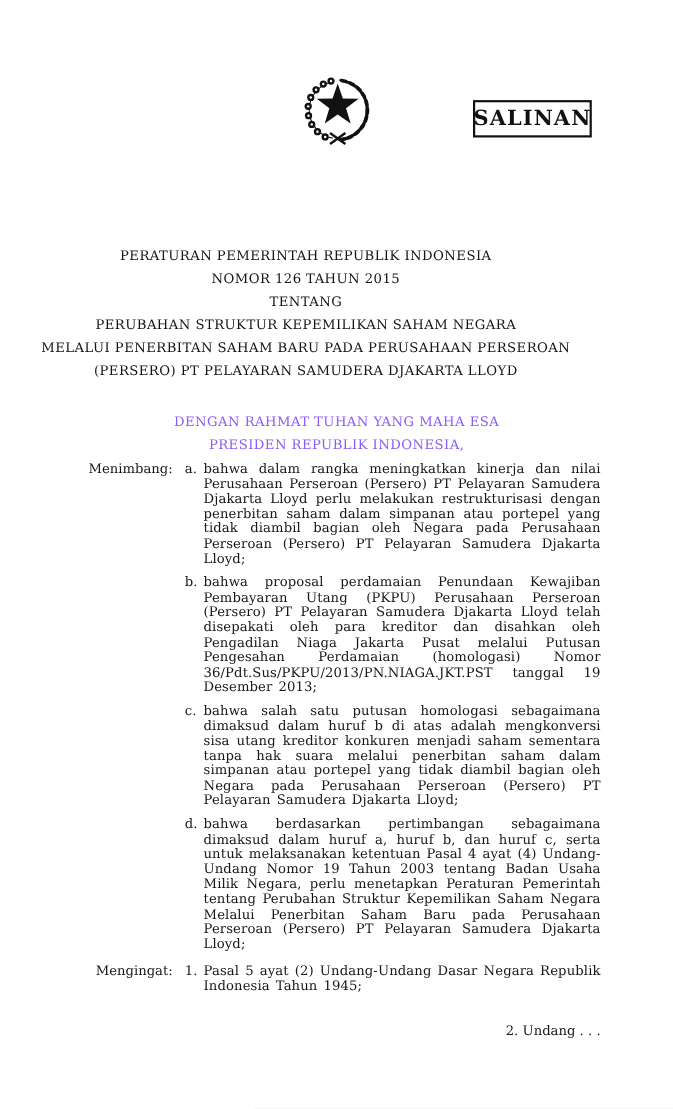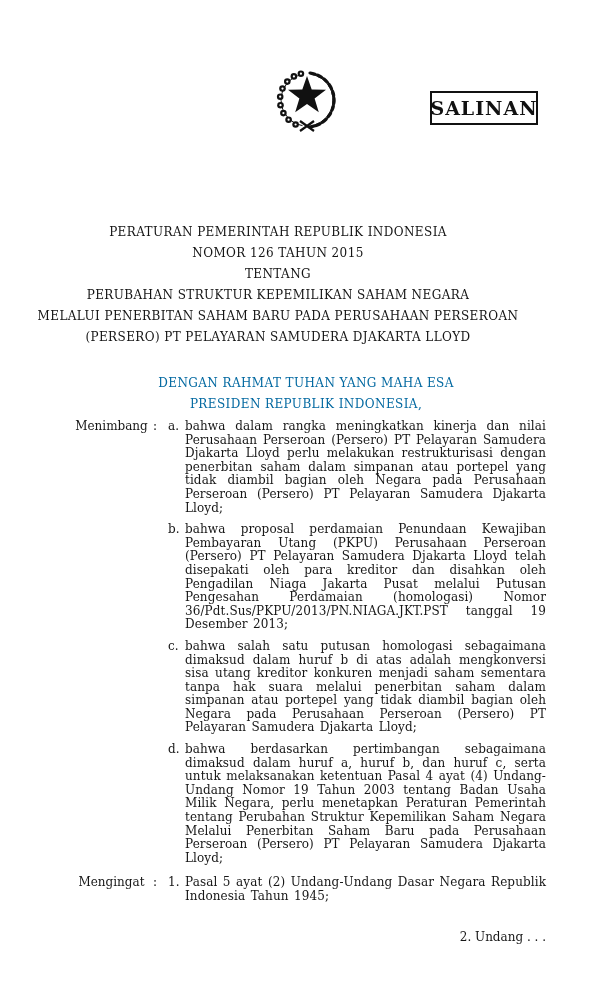--- a/index.html
+++ b/index.html
@@ -66,39 +66,39 @@
   }
   .preamble {
     position: absolute;
     top: 373px;
     left: 0;
     width: 612px;
     text-align: center;
     font-size: 12px;
     letter-spacing: 0.4px;
     line-height: 21px;
-    color: #0369a1;
+    color: #8b5cf6;
   }
 
   
   .body-block {
     position: absolute;
     top: 420px;
     left: 70px;
     width: 476px;
     font-size: 12px;
     line-height: 13.6px;
     color: #161616;
   }
   .clause {
     display: grid;
     grid-template-columns: 83px 15px 1fr;
     align-items: start;
   }
-  .clause-label { text-align: center; }
+  .clause-label { text-align: right; }
   .clause-colon { text-align: left; }
   .clause-items { }
   .item {
     display: grid;
     grid-template-columns: 17px 1fr;
     margin-bottom: 8px;
   }
   .item:last-child { margin-bottom: 0; }
   .item-marker { text-align: left; }
   .item-text {

